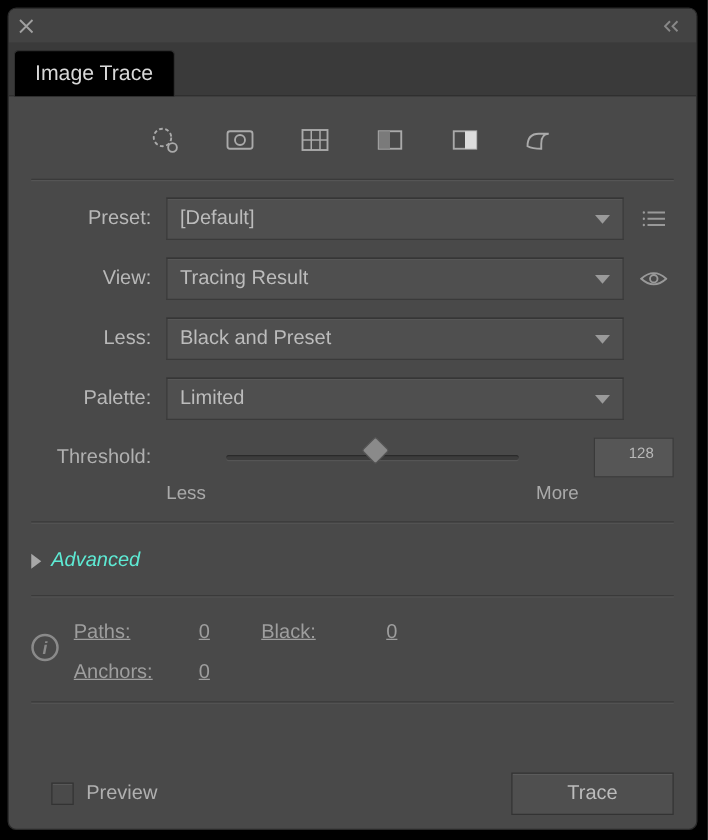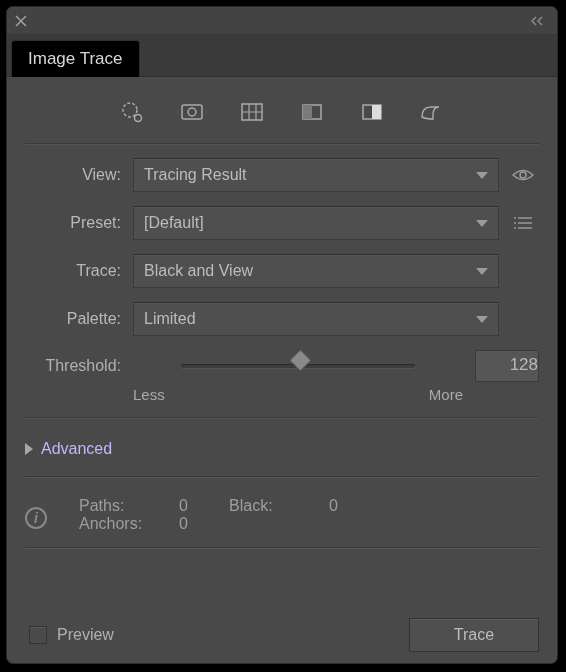--- a/index.html
+++ b/index.html
@@ -58,28 +58,28 @@
     display:flex; align-items:center; justify-content:space-between;
     padding:0 10px; color:#bcbcbc; cursor:pointer;
   }
   .dd .tri { width:0;height:0;border-left:6px solid transparent;border-right:6px solid transparent;border-top:7px solid #9a9a9a;}
   .after-btn { width:32px; display:flex; justify-content:center; margin-left:8px; color:#999; cursor:pointer;}
   .threshold { display:flex; align-items:center; margin-top:4px;gap:48px; }
   .threshold .label { width:108px; text-align:right; padding-right:12px; }
   .slider-wrap { flex:1; position:relative; margin-right:12px; }
   .track { height:4px; background:#3c3c3c; border-radius:2px; box-shadow:inset 0 1px 0 #2a2a2a, 0 1px 0 #555; }
   .thumb { position:absolute; top:-6px; width:16px; height:16px; background:#8a8a8a; border:1px solid #555; transform:rotate(45deg) translateX(-50%); left:50%; border-radius:2px;}
-  .numbox { width:64px; height:32px; background:#565656; border:1px solid #3a3a3a; text-align:right; padding:4px 0; color:#b8b8b8; font-size:17px;}
+  .numbox { width:64px; height:32px; background:#565656; border:1px solid #3a3a3a; text-align:right; padding:4px 15px; color:#b8b8b8; font-size:12px;}
   .lessmore { display:flex; margin-left:108px; margin-right:76px; justify-content:space-between; color:#aaa; font-size:15px; margin-top:4px; margin-bottom:14px;}
-  .adv { display:flex; align-items:center; gap:8px; color:#c4b5fd; padding:8px 0 14px; cursor:pointer;}
+  .adv { display:flex; align-items:center; gap:8px; color:#5eead4; padding:8px 0 14px; cursor:pointer;font-style:italic;}
   .adv .tri-r { width:0;height:0;border-top:6px solid transparent;border-bottom:6px solid transparent;border-left:8px solid #a8a8a8;}
   .stats { display:flex; align-items:flex-start; gap:10px; padding:6px 0 10px;}
   .info-i { width:22px;height:22px; border:2px solid #8a8a8a; border-radius:50%; display:flex; align-items:center; justify-content:center; color:#8a8a8a; font-size:14px; font-style:italic; font-weight:bold; margin-top:10px;}
-  .stats-grid { display:grid; grid-template-columns: 100px 50px 100px 40px; color:#9e9e9e; margin-left:22px;}
-  .footer { position:absolute; bottom:0; left:4px; right:0; height:56px; display:flex; align-items:center; justify-content:space-between; padding:0 18px;}
+  .stats-grid { display:grid; grid-template-columns: 100px 50px 100px 40px; row-gap:14px; color:#9e9e9e; margin-left:2px;text-decoration:underline;}
+  .footer { position:absolute; bottom:0; left:16px; right:0; height:56px; display:flex; align-items:center; justify-content:space-between; padding:0 18px;}
   .preview { display:flex; align-items:center; gap:10px; color:#b0b0b0; cursor:pointer;}
   .chk { width:18px;height:18px; border:1px solid #333; background:#4a4a4a; box-shadow:inset 0 1px 0 rgba(255,255,255,.08);}
   .trace-btn { width:130px; height:34px; border:1px solid #333; background:#4f4f4f; color:#bcbcbc; display:flex; align-items:center; justify-content:center; box-shadow:inset 0 1px 0 rgba(255,255,255,.07); cursor:pointer;text-align:center;}
   svg { display:block; }
 </style>
 </head>
 <body>
 
 <div class="panel">
 
@@ -138,55 +138,55 @@
       <span class="ico">
         <svg width="26" height="22" viewBox="0 0 26 22">
             <path d="M3 16 Q3 6 12 6 L20 6 Q14 6 14 14 L14 18 Q7 18 3 16 Z" fill="none" stroke="#aaa" stroke-width="1.5"></path>
           </svg>
       </span>
     </div>
 
     <div class="hr"></div>
 
     <div class="row">
-      <div class="label">View:</div>
-      <div class="dd">
-        <span>Tracing Result</span>
-        <span class="tri"></span>
-      </div>
-      <div class="after-btn">
-        <svg width="22" height="14" viewBox="0 0 22 14">
-            <path d="M1 7 Q11 -2 21 7 Q11 16 1 7 Z" fill="none" stroke="#999" stroke-width="1.5"></path>
-            <circle cx="11" cy="7" r="3" fill="none" stroke="#999" stroke-width="1.5"></circle>
-          </svg>
-      </div>
-    </div>
-
-    <div class="row">
       <div class="label">Preset:</div>
       <div class="dd">
         <span>[Default]</span>
         <span class="tri"></span>
       </div>
       <div class="after-btn">
         <svg width="18" height="14" viewBox="0 0 18 14">
             <line x1="4" y1="2" x2="18" y2="2" stroke="#999" stroke-width="1.5"></line>
             <line x1="4" y1="7" x2="18" y2="7" stroke="#999" stroke-width="1.5"></line>
             <line x1="4" y1="12" x2="18" y2="12" stroke="#999" stroke-width="1.5"></line>
             <circle cx="1" cy="2" r="1" fill="#999"></circle>
             <circle cx="1" cy="7" r="1" fill="#999"></circle>
             <circle cx="1" cy="12" r="1" fill="#999"></circle>
           </svg>
       </div>
     </div>
 
     <div class="row">
-      <div class="label">Trace:</div>
-      <div class="dd">
-        <span>Black and View</span>
+      <div class="label">View:</div>
+      <div class="dd">
+        <span>Tracing Result</span>
+        <span class="tri"></span>
+      </div>
+      <div class="after-btn">
+        <svg width="22" height="14" viewBox="0 0 22 14">
+            <path d="M1 7 Q11 -2 21 7 Q11 16 1 7 Z" fill="none" stroke="#999" stroke-width="1.5"></path>
+            <circle cx="11" cy="7" r="3" fill="none" stroke="#999" stroke-width="1.5"></circle>
+          </svg>
+      </div>
+    </div>
+
+    <div class="row">
+      <div class="label">Less:</div>
+      <div class="dd">
+        <span>Black and Preset</span>
         <span class="tri"></span>
       </div>
       <div class="after-btn"></div>
     </div>
 
     <div class="row">
       <div class="label">Palette:</div>
       <div class="dd">
         <span>Limited</span>
         <span class="tri"></span>

